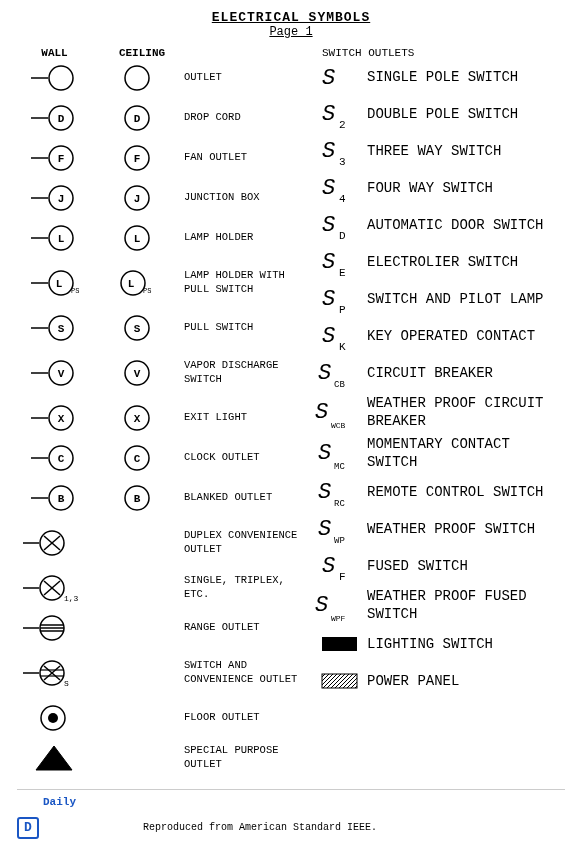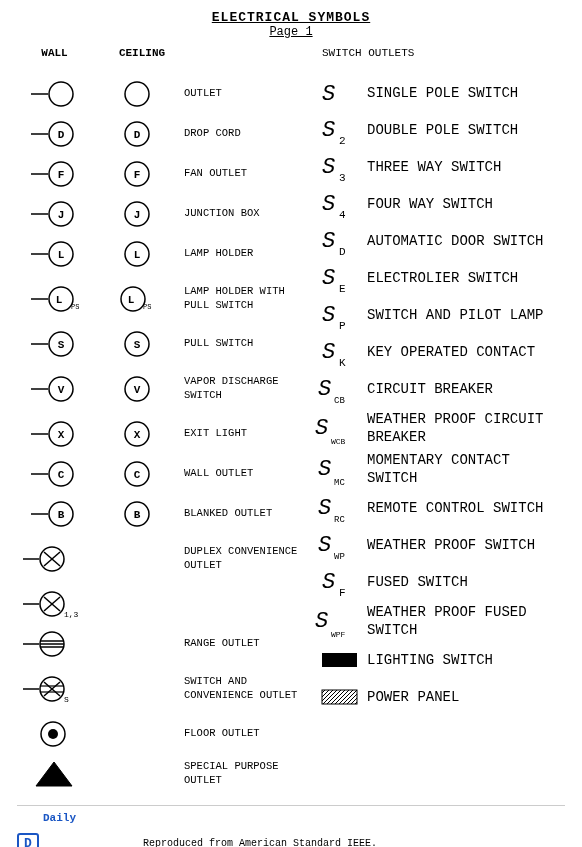--- a/index.html
+++ b/index.html
@@ -27,21 +27,21 @@
       font-size: 13px;
       letter-spacing: 1px;
     }
     .title-sub {
       font-size: 12px;
       text-decoration: underline;
     }
     
     .headers {
       display: flex;
-      margin-bottom: 16px;
+      margin-bottom: 0;
     }
     .col-wall-header {
       width: 75px;
       font-weight: bold;
       font-size: 11px;
       text-align: center;
     }
     .col-ceiling-header {
       width: 100px;
       font-weight: bold;
@@ -342,21 +342,21 @@
             <circle cx="35" cy="15" r="12" fill="none" stroke="#000" stroke-width="1.5"></circle>
             <text x="35" y="19" text-anchor="middle" font-family="Courier New" font-size="11" font-weight="bold">C</text>
           </svg>
         </div>
         <div class="ceil-sym">
           <svg width="28" height="28">
             <circle cx="14" cy="14" r="12" fill="none" stroke="#000" stroke-width="1.5"></circle>
             <text x="14" y="18" text-anchor="middle" font-family="Courier New" font-size="11" font-weight="bold">C</text>
           </svg>
         </div>
-        <div class="sym-desc">WALL OUTLET</div>
+        <div class="sym-desc">CLOCK OUTLET</div>
       </div>
 
       <div class="sym-row">
         <div class="wall-sym">
           <svg width="55" height="30">
             <line x1="5" y1="15" x2="22" y2="15" stroke="#000" stroke-width="1.5"></line>
             <circle cx="35" cy="15" r="12" fill="none" stroke="#000" stroke-width="1.5"></circle>
             <text x="35" y="19" text-anchor="middle" font-family="Courier New" font-size="11" font-weight="bold">B</text>
           </svg>
         </div>
@@ -386,20 +386,21 @@
         <div class="wall-sym">
           <svg width="65" height="34">
             <line x1="2" y1="17" x2="18" y2="17" stroke="#000" stroke-width="1.5"></line>
             <circle cx="31" cy="17" r="12" fill="none" stroke="#000" stroke-width="1.5"></circle>
             <line x1="23" y1="10" x2="39" y2="24" stroke="#000" stroke-width="1.5"></line>
             <line x1="23" y1="24" x2="39" y2="10" stroke="#000" stroke-width="1.5"></line>
             <text x="43" y="30" font-family="Courier New" font-size="8">1,3</text>
           </svg>
         </div>
         <div class="ceil-sym"></div>
+        <div class="sym-desc">SINGLE, TRIPLEX, ETC.</div>
       </div>
 
       <div class="sym-row">
         <div class="wall-sym">
           <svg width="65" height="34">
             <line x1="2" y1="17" x2="18" y2="17" stroke="#000" stroke-width="1.5"></line>
             <circle cx="31" cy="17" r="12" fill="none" stroke="#000" stroke-width="1.5"></circle>
             <line x1="19" y1="14" x2="43" y2="14" stroke="#000" stroke-width="1.5"></line>
             <line x1="19" y1="17" x2="43" y2="17" stroke="#000" stroke-width="1.5"></line>
             <line x1="19" y1="20" x2="43" y2="20" stroke="#000" stroke-width="1.5"></line>

